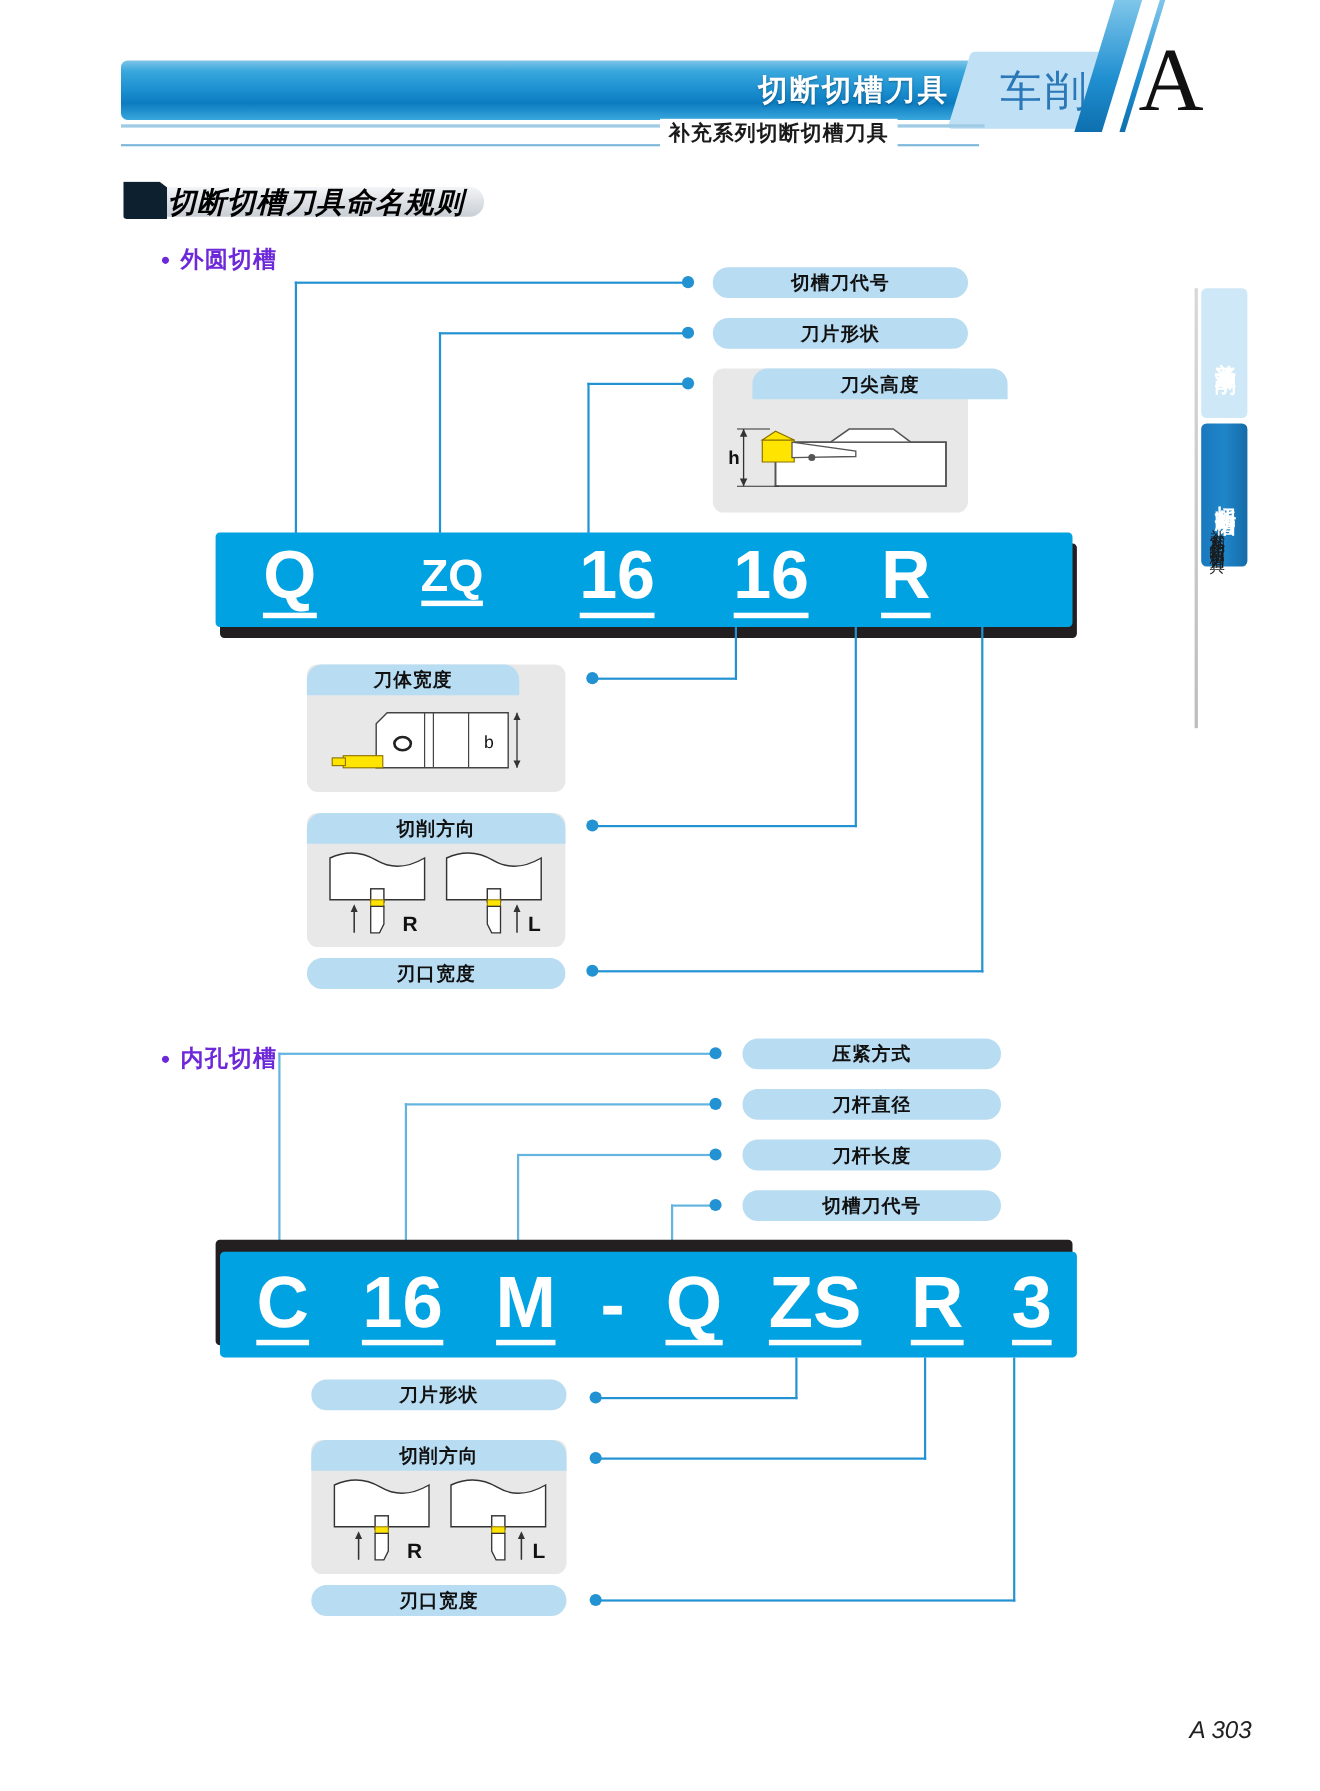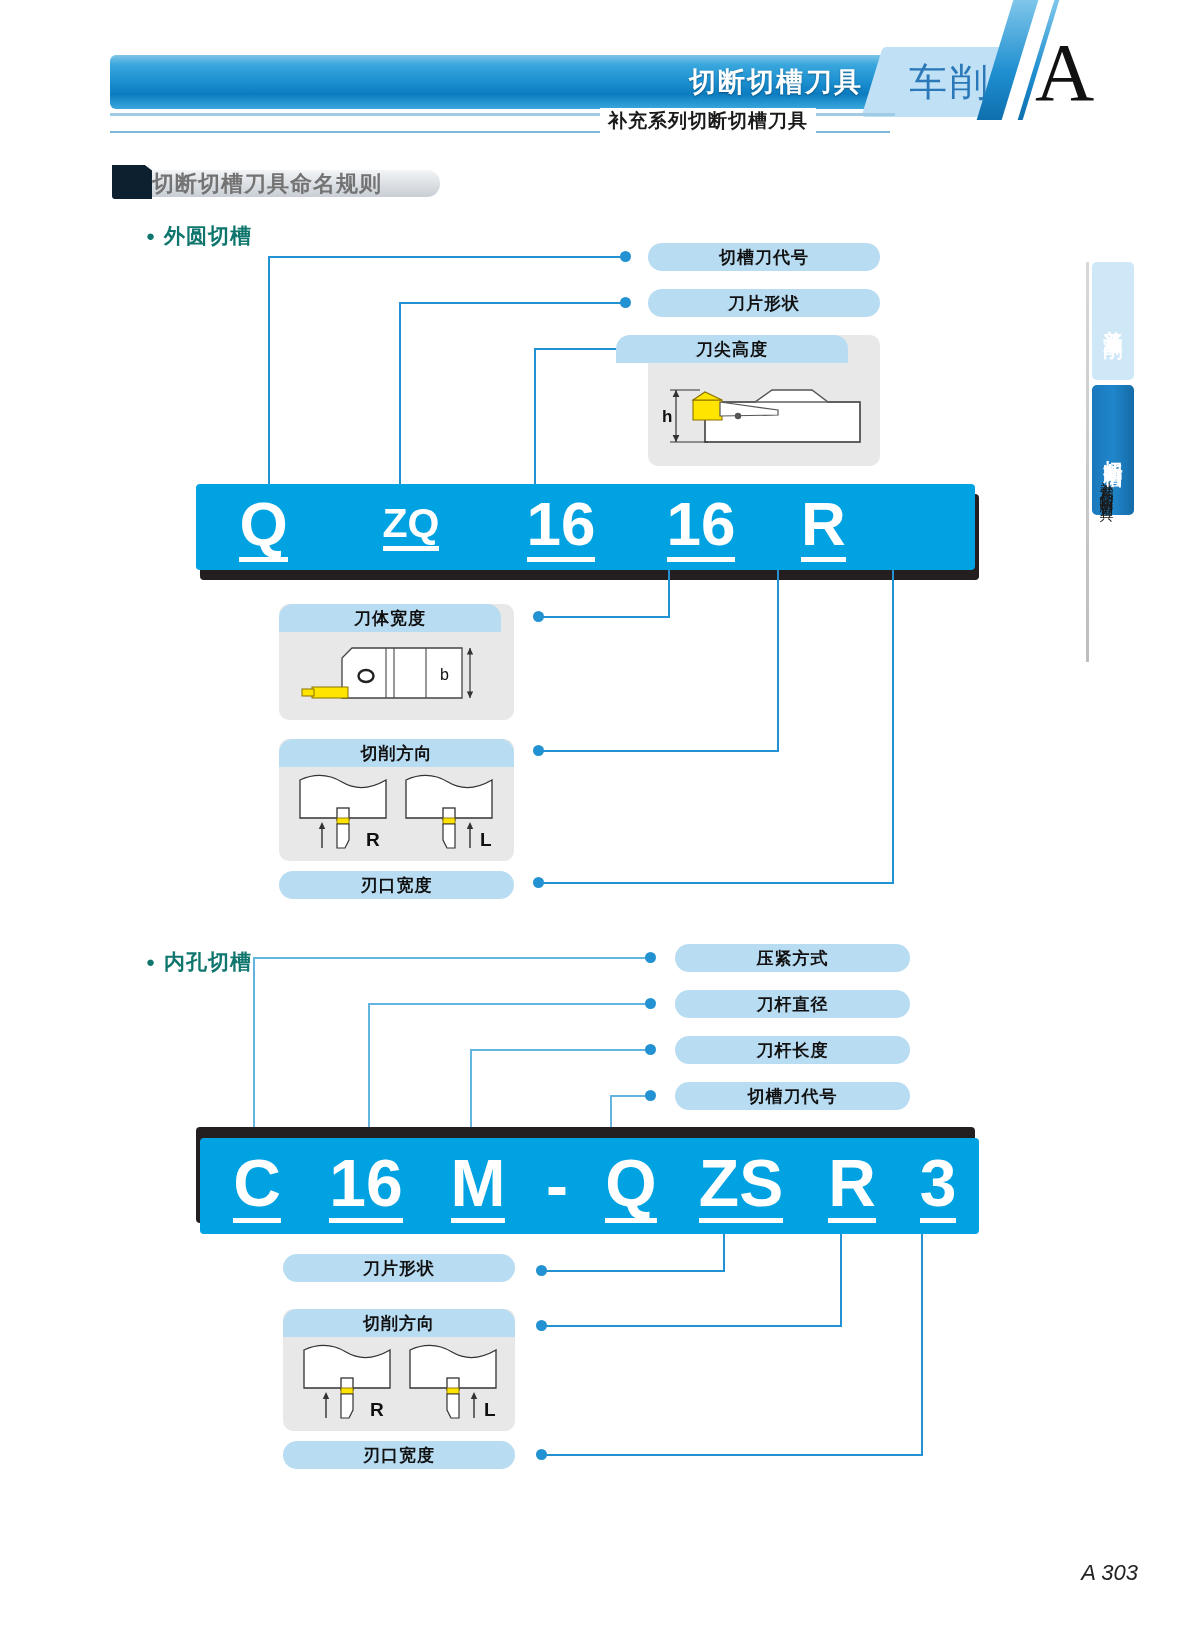--- a/index.html
+++ b/index.html
@@ -82,27 +82,27 @@
     clip-path: polygon(0 0, 82% 0, 100% 16%, 100% 100%, 0 100%);
   }
   .sec-pill {
     position: absolute; left: 140px; top: 170px;
     width: 300px; height: 27px;
     border-radius: 13px;
     background: linear-gradient(to bottom, #f3f5f7 0%, #dfe3e7 45%, #c8ced4 100%);
   }
   .sec-title {
     position: absolute; left: 152px; top: 170px;
-    font-size: 22px; font-weight: bold; color: #737373;
-    letter-spacing: 1px; line-height: 28px; white-space: nowrap;
+    font-size: 26px; font-weight: bold; color: #000000;
+    letter-spacing: 1px; line-height: 28px; white-space: nowrap; font-style: italic;
   }
 
   .bullet-head {
     position: absolute;
-    font-size: 21px; font-weight: bold; color: #0f766e;
+    font-size: 21px; font-weight: bold; color: #6d28d9;
     letter-spacing: 1px; white-space: nowrap;
   }
   .bullet-head::before {
     content: "\25CF"; font-size: 15px; margin-right: 8px;
     vertical-align: 2px;
   }
 
   
   .lbl {
     position: absolute; height: 28px;
@@ -236,21 +236,21 @@
   <div class="dot" style="left:620px; top:343px;"></div>
 
   <div class="lbl" style="left:648px; top:243px; width:232px;">
     <span>切槽刀代号</span>
   </div>
   <div class="lbl" style="left:648px; top:289px; width:232px;">
     <span>刀片形状</span>
   </div>
 
   <div class="diagbox" style="left:648px; top:335px; width:232px; height:131px;"></div>
-  <div class="lbl-top" style="left:616px; top:335px; width:232px;">
+  <div class="lbl-top" style="left:684px; top:335px; width:232px;">
     <span>刀尖高度</span>
   </div>
   <svg style="position:absolute; left:660px; top:372px;" width="210" height="90" viewBox="0 0 210 90">
 
     <path d="M45 30 L95 30 L112 18 L152 18 L168 30 L200 30 L200 70 L45 70 Z" fill="#ffffff" stroke="#555" stroke-width="1.4"></path>
 
     <rect x="45" y="30" width="155" height="40" fill="none" stroke="#555" stroke-width="1.4"></rect>
 
     <path d="M33 28 L62 28 L62 48 L33 48 Z" fill="#ffe400" stroke="#8a7200" stroke-width="1.1"></path>
     <path d="M33 28 L45 20 L62 28 Z" fill="#ffe400" stroke="#8a7200" stroke-width="1.1"></path>
@@ -291,21 +291,21 @@
 
   <div class="vline" style="left:777px; top:570px; height:182px;"></div>
   <div class="hline" style="left:540px; top:750px; width:239px;"></div>
   <div class="dot" style="left:533px; top:745px;"></div>
 
   <div class="vline" style="left:892px; top:570px; height:314px;"></div>
   <div class="hline" style="left:540px; top:882px; width:354px;"></div>
   <div class="dot" style="left:533px; top:877px;"></div>
 
   <div class="diagbox" style="left:279px; top:604px; width:235px; height:116px;"></div>
-  <div class="lbl-top" style="left:279px; top:604px; width:222px;">
+  <div class="lbl-top" style="left:279px; top:604px; width:193px;">
     <span>刀体宽度</span>
   </div>
   <svg style="position:absolute; left:294px; top:640px;" width="195" height="72" viewBox="0 0 195 72">
     <path d="M48 18 L58 8 L168 8 L168 58 L48 58 Z" fill="#ffffff" stroke="#444" stroke-width="1.3"></path>
     <line x1="92" y1="8" x2="92" y2="58" stroke="#444" stroke-width="1.1"></line>
     <line x1="100" y1="8" x2="100" y2="58" stroke="#444" stroke-width="1.1"></line>
     <line x1="132" y1="8" x2="132" y2="58" stroke="#444" stroke-width="1.1"></line>
     <ellipse cx="72" cy="36" rx="7.5" ry="6" fill="#ffffff" stroke="#222" stroke-width="2.4"></ellipse>
     <rect x="18" y="47" width="36" height="11" fill="#ffe400" stroke="#8a7200" stroke-width="1"></rect>
     <rect x="8" y="49" width="12" height="7" fill="#ffe400" stroke="#8a7200" stroke-width="1"></rect>

